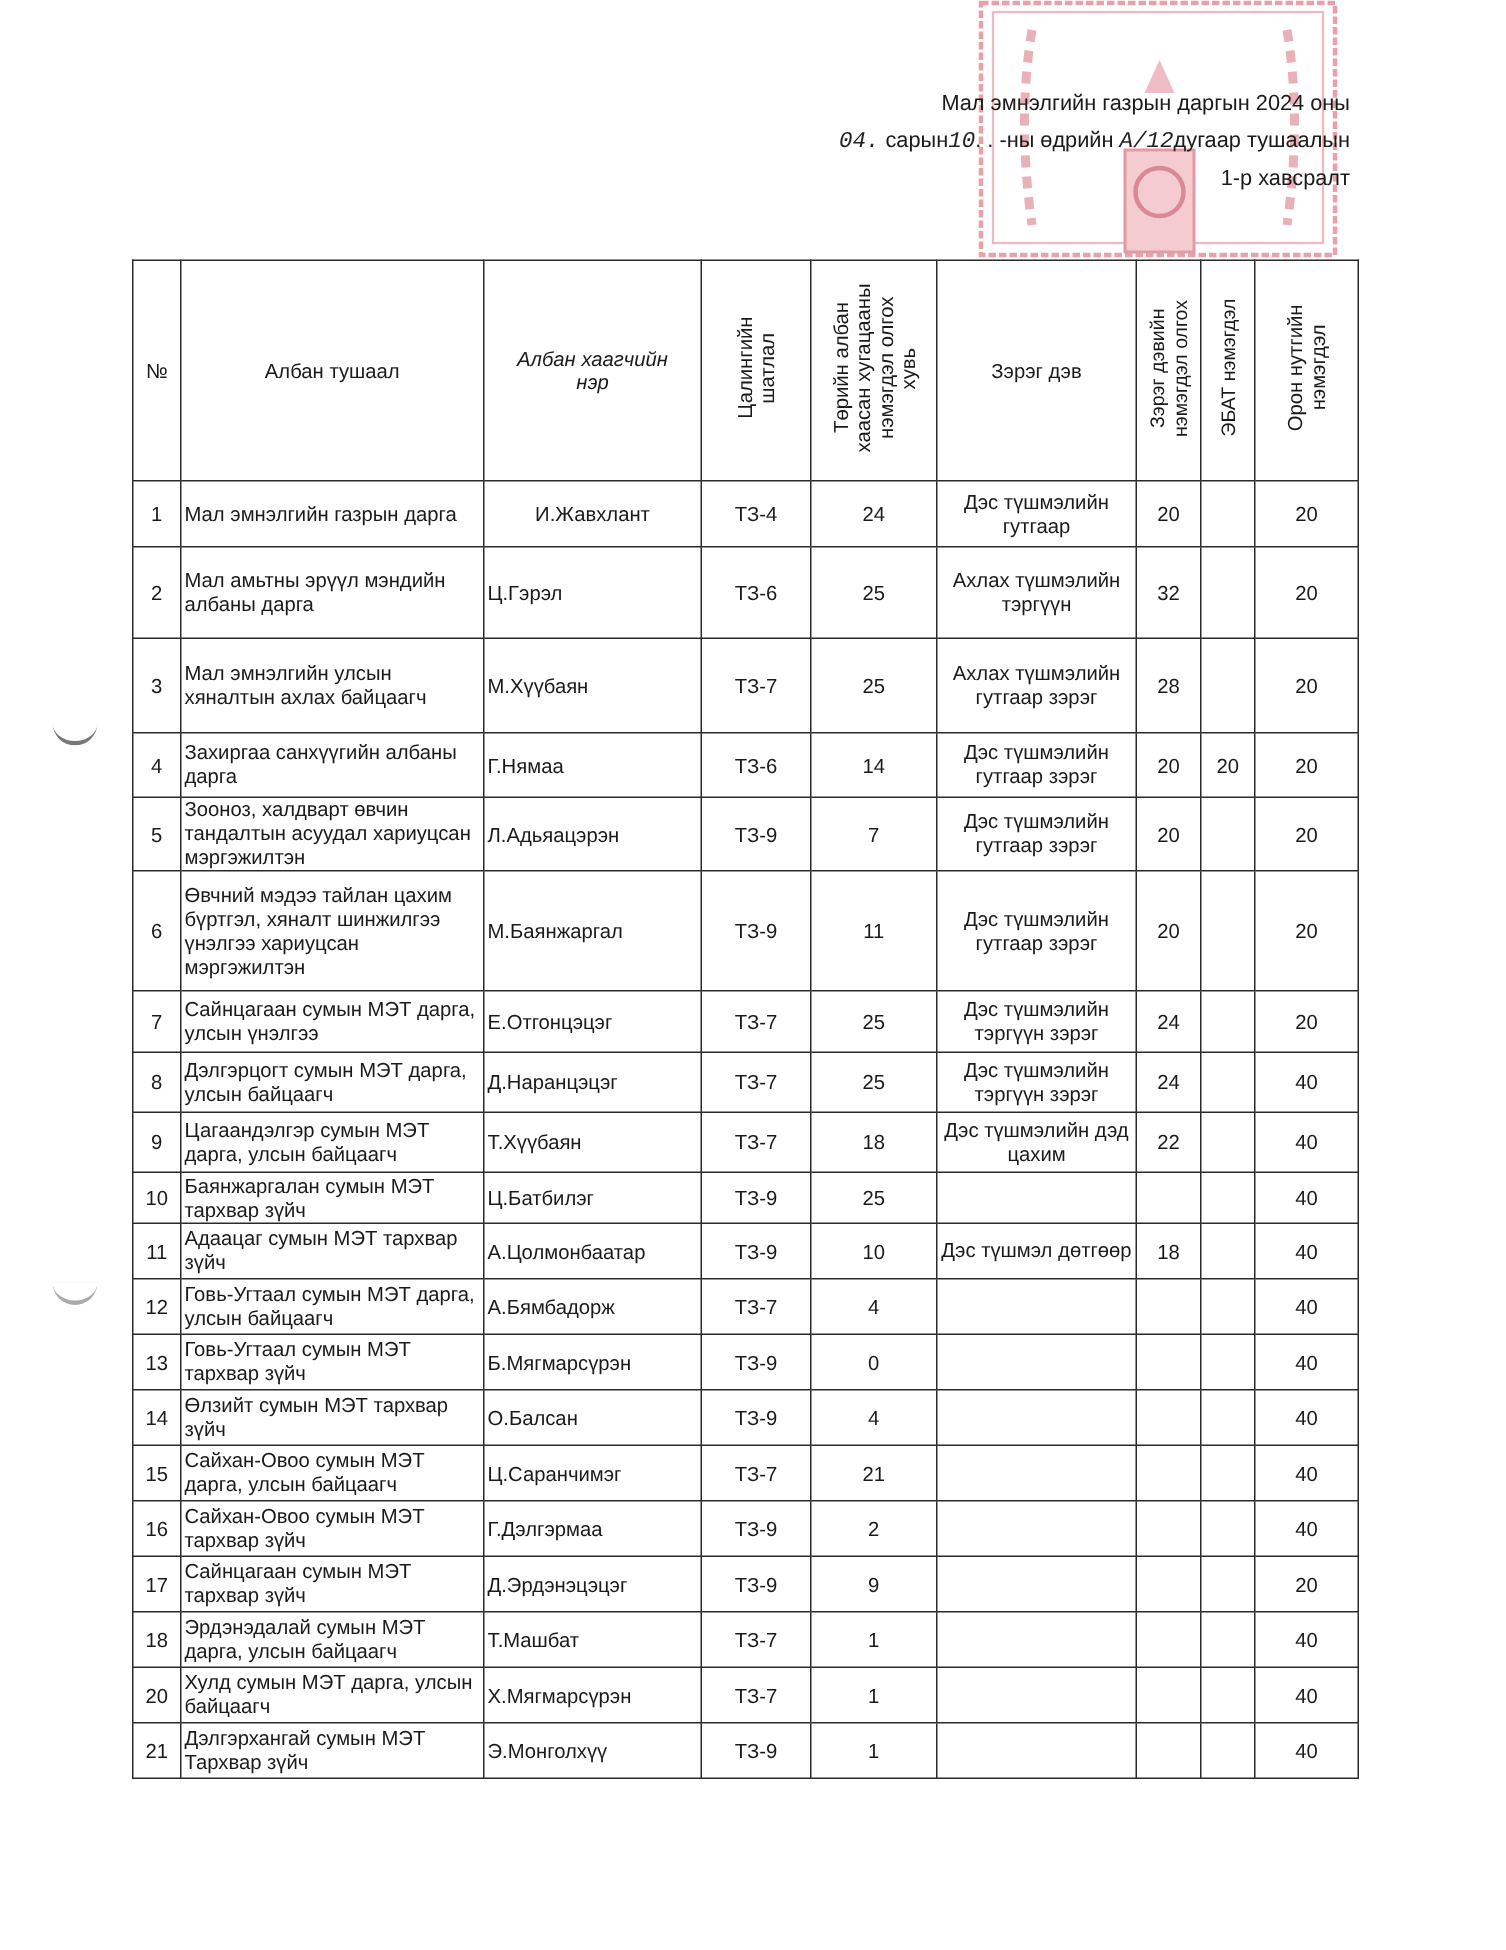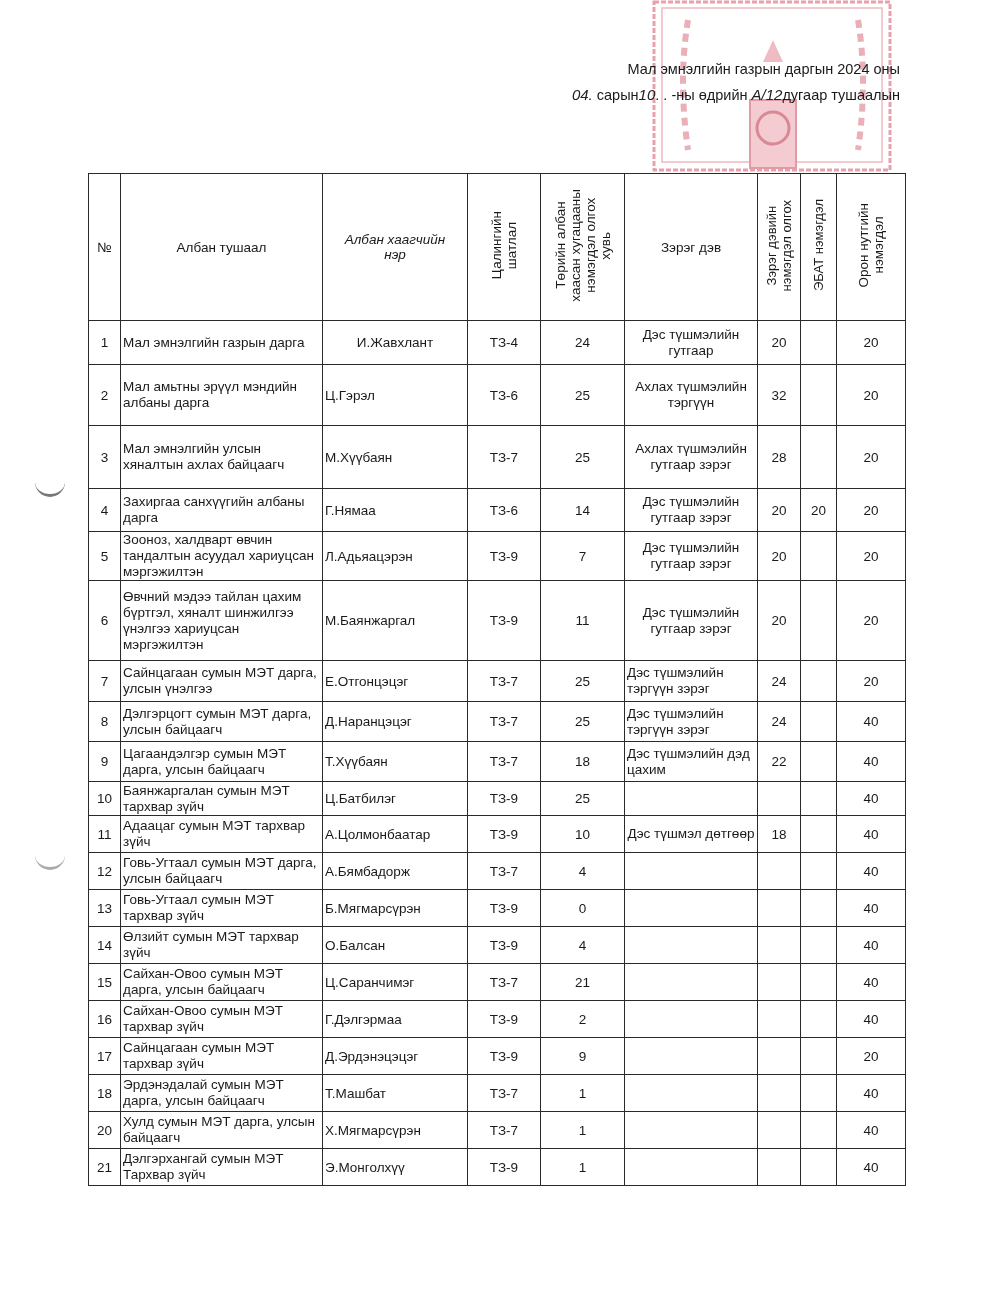--- a/index.html
+++ b/index.html
@@ -1,32 +1,32 @@
 <!DOCTYPE html>
 <html><head>
 <meta charset="utf-8">
 <style>
   html, body { margin:0; padding:0; background:#ffffff; }
   body { width:1004px; height:1300px; position:relative; overflow:hidden;
          font-family:"Liberation Sans", sans-serif; color:#1a1a1a; }
   .stamp { position:absolute; left:648px; top:0; width:250px; height:175px; pointer-events:none; }
   .header-lines { position:absolute; right:104px; top:57px; text-align:right; font-size:14.5px; line-height:25px; z-index:2; }
   .header-lines div { white-space:nowrap; }
-  .hw { font-family:Liberation Sans, sans-serif; font-style:italic; font-size:15px; color:#222; }
+  .hw { font-family:Liberation Mono, monospace; font-style:italic; font-size:15px; color:#222; }
   table.main { position:absolute; left:88px; top:173px; border-collapse:collapse; table-layout:fixed; z-index:2; }
   table.main td, table.main th { border:1.5px solid #2a2a2a; font-weight:normal; font-size:13.5px; padding:0 2px; vertical-align:middle; overflow:hidden; }
   th.hdr { height:146px; font-size:14px; text-align:center; }
   .vert { writing-mode:vertical-rl; transform:rotate(180deg); display:inline-block; line-height:15px; text-align:center; white-space:pre-line; }
   td.num { text-align:center; font-size:14px; }
   td.pos { text-align:left; line-height:16px; padding-left:3px; }
   td.name { text-align:left; padding-left:3px; }
   td.name.center { text-align:center; }
   td.c { text-align:center; }
   td.rank { text-align:center; line-height:16px; }
-  td.rank.left { text-align:left; }
+  td.rank.left { text-align:center; }
   td.small { font-size:12.5px; }
   .hole { position:absolute; width:30px; height:12px; border-bottom:3px solid #777; border-radius:0 0 20px 20px; left:35px; }
 </style>
 </head>
 <body>
 
 <svg class="stamp" viewBox="0 0 250 175">
   <rect x="6" y="2" width="236" height="168" fill="none" stroke="#e8a0aa" stroke-width="3" stroke-dasharray="5 2"></rect>
   <rect x="14" y="8" width="220" height="154" fill="none" stroke="#eeb8c0" stroke-width="1.5"></rect>
   <rect x="102" y="100" width="46" height="68" fill="#f3cbd1" stroke="#e29aa5" stroke-width="2"></rect>
@@ -36,20 +36,21 @@
   <path d="M210 20 Q220 80 210 150" fill="none" stroke="#eab0b8" stroke-width="6" stroke-dasharray="8 6"></path>
 </svg>
 
 <div class="header-lines">
   <div>Мал эмнэлгийн газрын даргын 2024 оны</div>
   <div>
     <span class="hw">04.</span>
     <span>сарын</span><span class="hw">10</span><span>. . -ны өдрийн</span>
     <span class="hw">А/12</span><span>дугаар тушаалын</span>
   </div>
+  <div>1-р хавсралт</div>
 </div>
 
 <div class="hole" style="top:482px;"></div>
 <div class="hole" style="top:855px; border-bottom-color:#aaa;"></div>
 
 <table class="main">
   <colgroup>
     <col style="width:32px">
       <col style="width:202px">
       <col style="width:145px">

